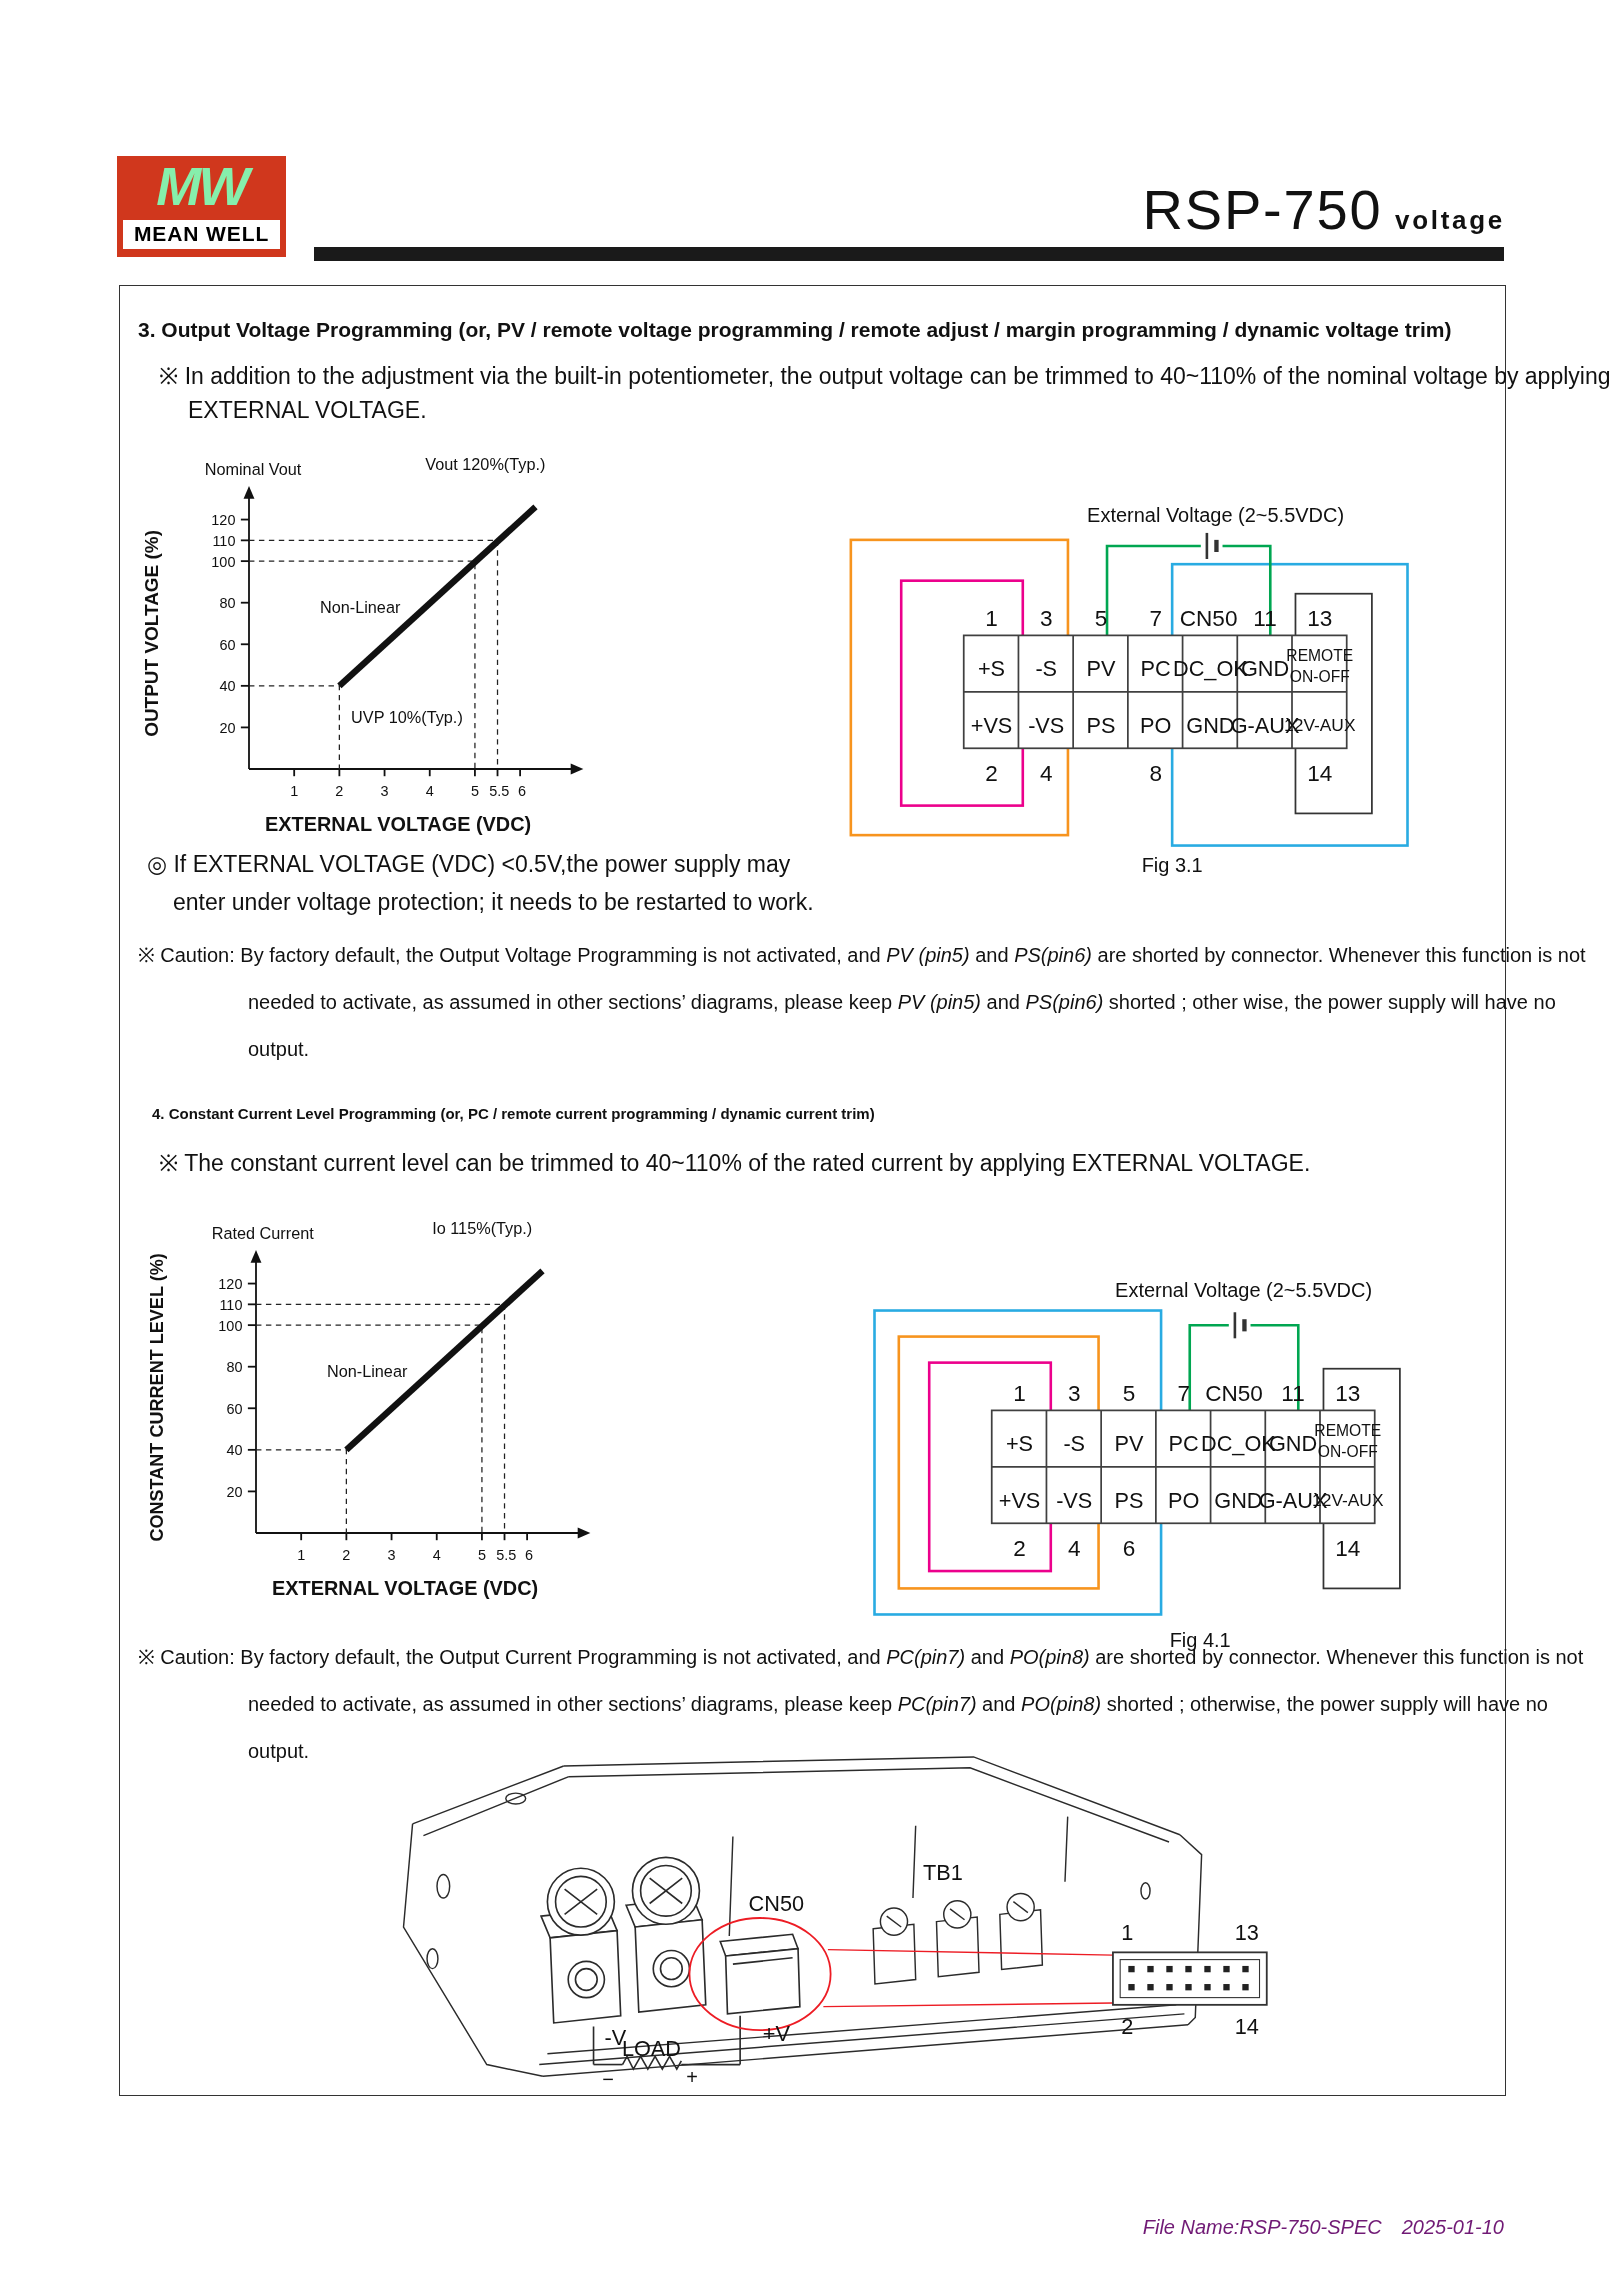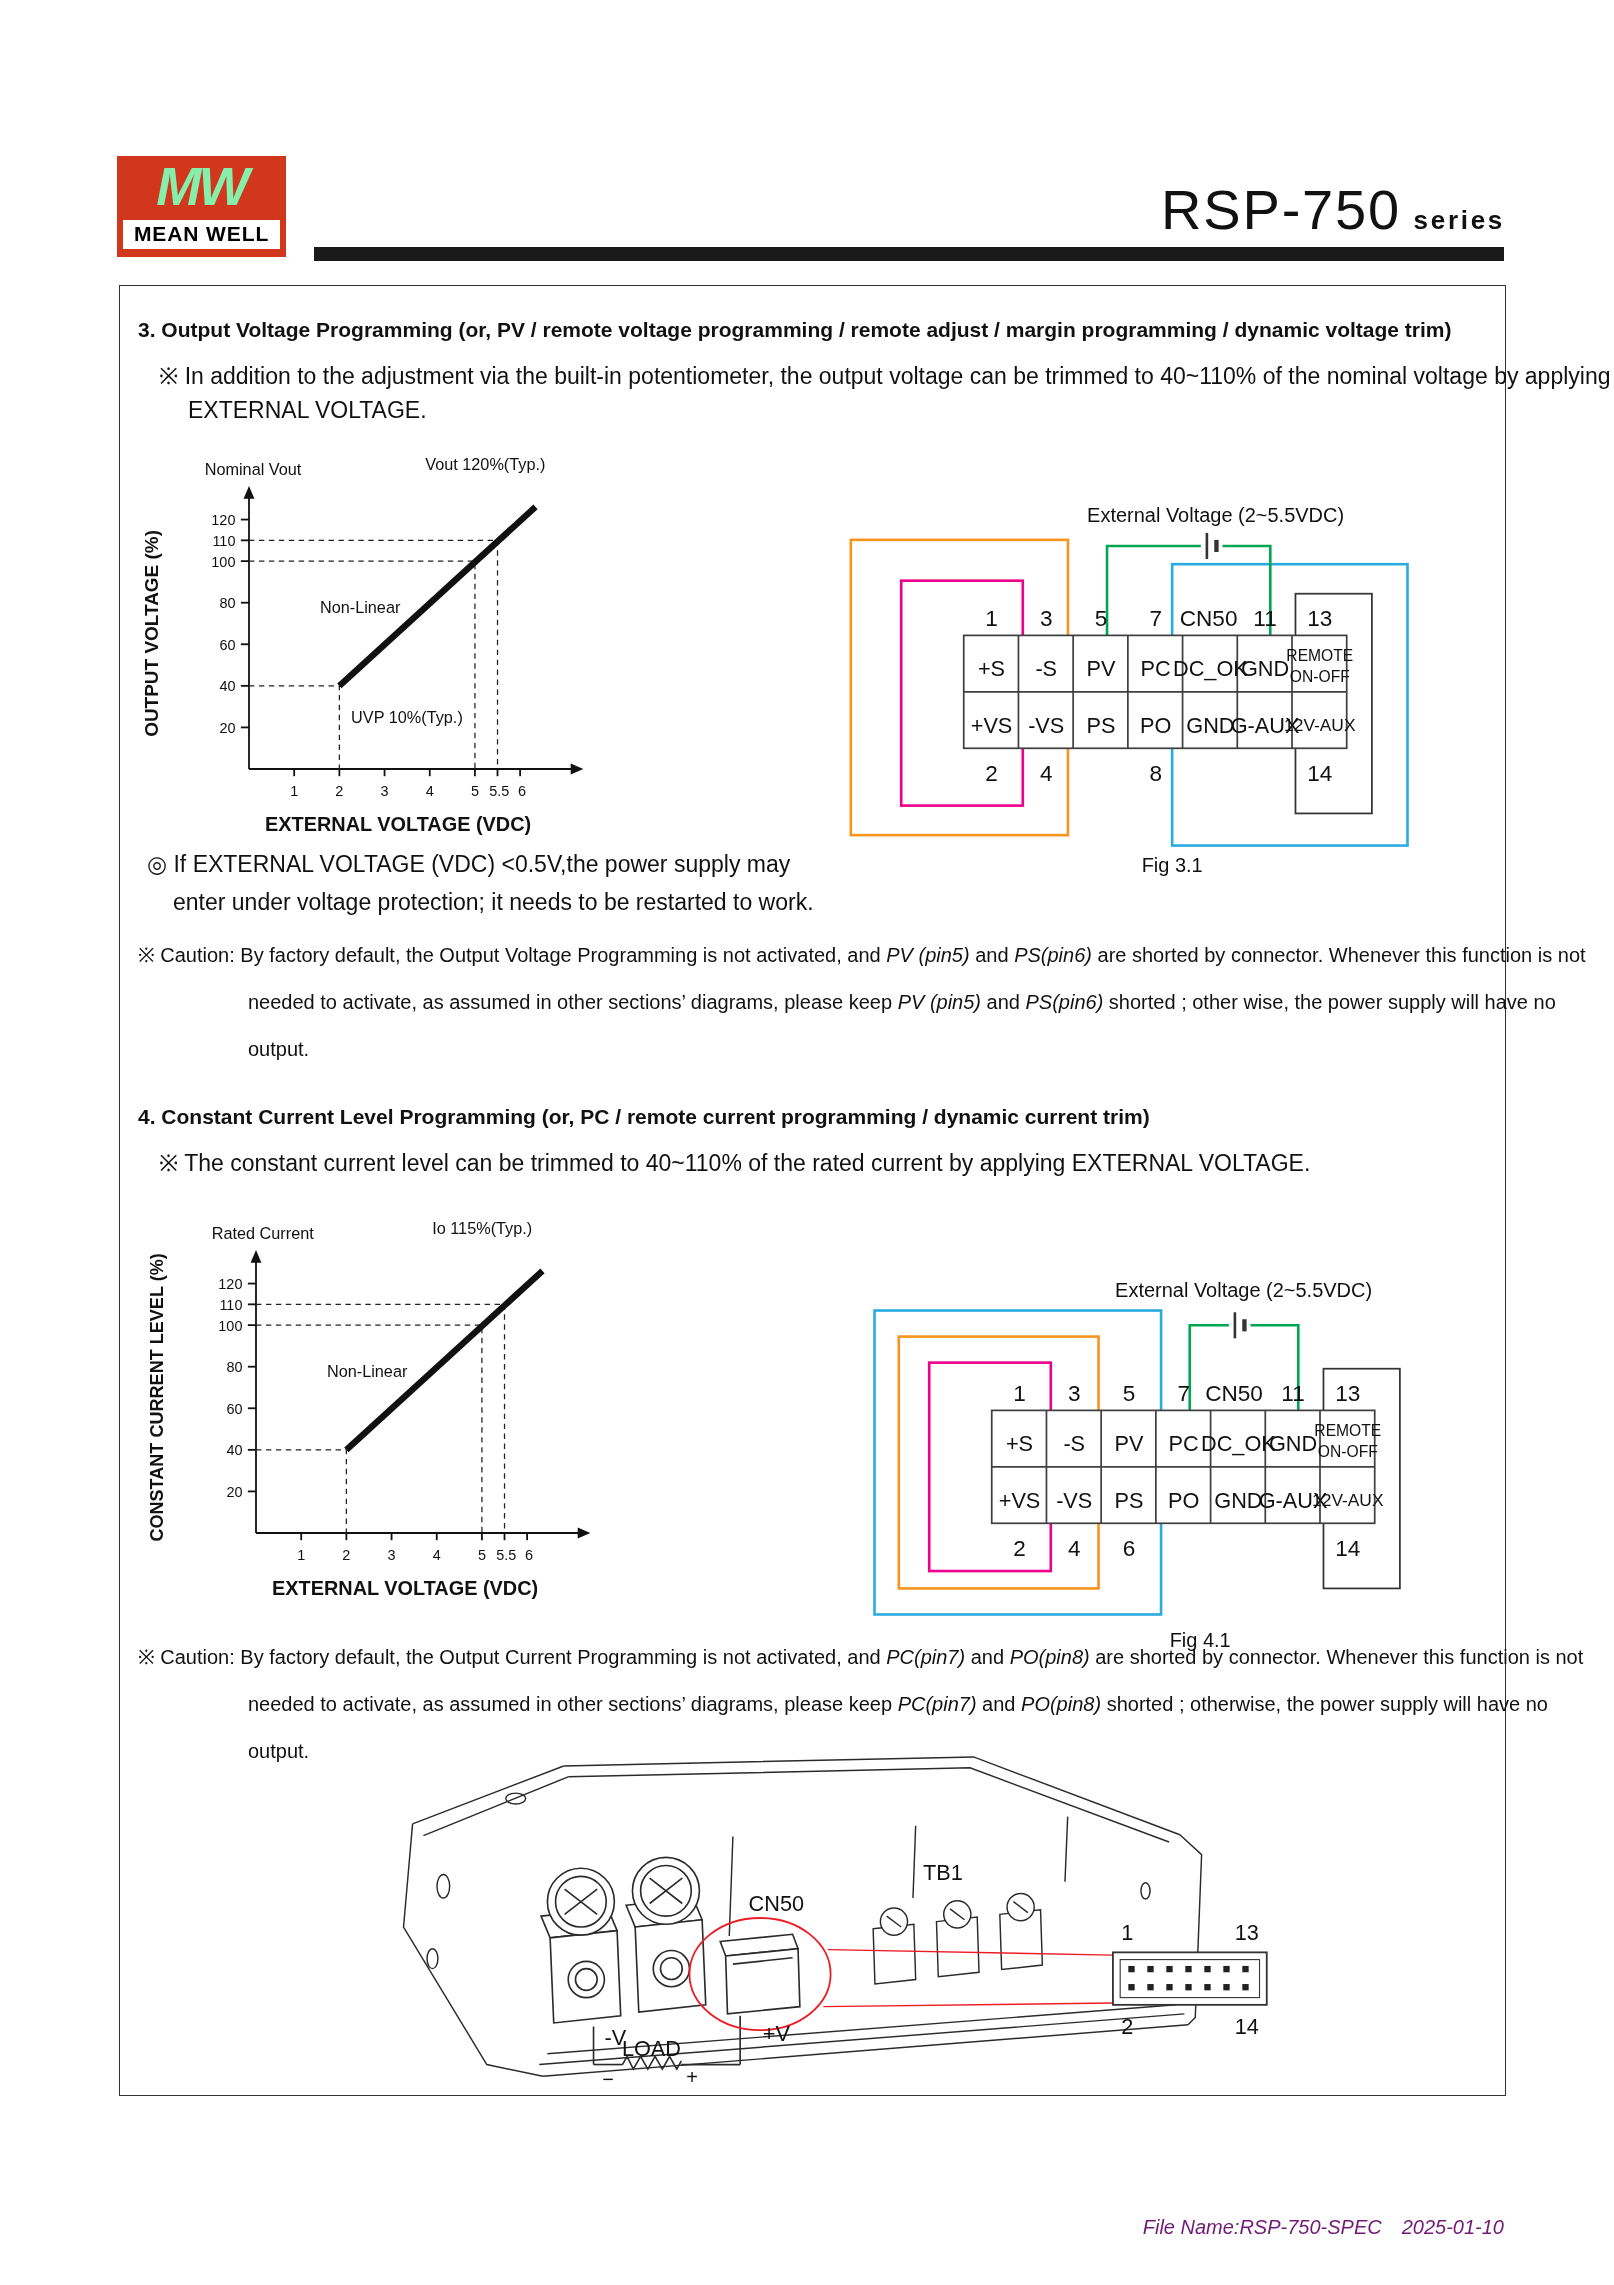--- a/index.html
+++ b/index.html
@@ -22,42 +22,42 @@
   .frame{left:119px;top:285px;width:1385px;height:1809px;border:1.8px solid #333;}
   
   .h3a{left:138px;top:318px;font-size:21px;font-weight:bold;}
   .t22{font-size:23px;}
   .s3n1{left:159px;top:359px;}
   .s3n2{left:188px;top:397px;}
   .uvp1{left:147px;top:851px;}
   .uvp2{left:173px;top:889px;}
   .caution{font-size:20px;line-height:2.35;padding-left:110px;text-indent:-110px;}
   .c3{left:138px;top:932px;width:1346px;}
-  .h4a{left:138px;top:1105px;font-size:21px;font-weight:bold;text-align:center;}
+  .h4a{left:152px;top:1105px;font-size:15px;font-weight:bold;text-align:center;}
   .s4n1{left:159px;top:1146px;}
   .c4{left:138px;top:1634px;width:1346px;}
   .it{font-style:italic;}
   .footer{left:814px;top:2216px;width:690px;text-align:right;color:#701a75;
           font-style:italic;font-size:20px;}
   .footer span{margin-left:20px;}
   svg text{font-family:"Liberation Sans",sans-serif;fill:#111;}
 </style>
 </head>
 <body>
 
 <div class="page">
 
   <div class="abs logo">
     <span class="logo-mw">MW</span>
     <div class="logo-strip">
       <span>MEAN WELL</span>
     </div>
   </div>
   <div class="abs series-wrap">
-    <span class="series-name">RSP-750</span><span class="series-suffix">series</span>
+    <span class="series-name">RSP-750</span><span class="series-suffix">voltage</span>
   </div>
   <div class="abs header-bar"></div>
 
   <div class="abs frame"></div>
 
   <div class="abs h3a">3. Output Voltage Programming (or, PV / remote voltage programming / remote adjust / margin programming / dynamic voltage trim)</div>
   <div class="abs t22 s3n1">※ In addition to the adjustment via the built-in potentiometer, the output voltage can be trimmed to 40~110% of the nominal voltage by applying</div>
   <div class="abs t22 s3n2">EXTERNAL VOLTAGE.</div>
 
   <svg class="abs" style="left:127px;top:448px;" width="488" height="407" viewBox="0 0 540 450">

